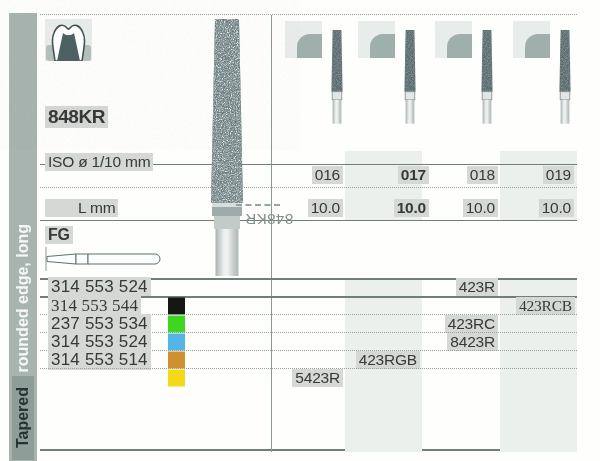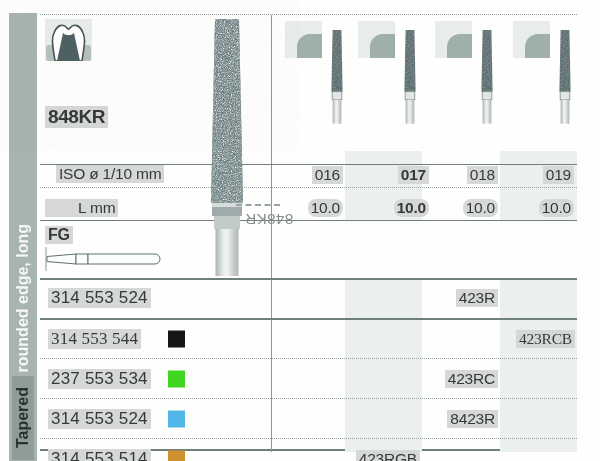--- a/index.html
+++ b/index.html
@@ -61,30 +61,30 @@
     transform:rotate(180deg);color:#868f8c;font-size:15px;letter-spacing:0.5px;text-align:center;
   }
   .dash-frag{position:absolute;left:196px;top:189px;width:44px;border-top:2px dashed #97a3a0;z-index:3;}
   .hcell{position:absolute;top:0;height:135px;z-index:2;}
   .hc1{left:232px;width:73px;} .hc2{left:305px;width:77px;} .hc3{left:382px;width:78px;} .hc4{left:460px;width:77px;}
   .icon-box{position:absolute;left:13px;top:6px;width:37px;height:37px;background:var(--icon-box);}
   .icon-box .shape{position:absolute;right:0;bottom:0;width:25px;height:24px;background:var(--icon-shape);border-top-left-radius:13px;}
   .smallbur{position:absolute;left:57px;top:4px;width:16px;height:115px;}
   
   .rowlabel{position:absolute;left:5px;font-size:15.5px;z-index:2;}
-  .iso-label{top:150px;margin-left:11px;}
+  .iso-label{top:138px;}
   .l-label{top:184px;padding-left:33px;}
   .fg-label{top:211px;font-weight:bold;font-size:16px;}
   .val{position:absolute;font-size:15.5px;z-index:2;}
   .v1{right:234px;margin-left:44px;} .v2{right:148px;font-weight:bold;} .v3{right:79px;} .v4{right:3px;}
-  .iso-val{top:151px;} .l-val{top:184px;border-radius:8px;}
+  .iso-val{top:151px;} .l-val{top:184px;}
   .fg-drawing{position:absolute;left:4px;top:231px;width:120px;height:26px;z-index:2;}
   
   .rows{position:absolute;left:0;top:263px;width:537px;height:174px;z-index:2;}
-  .prow{position:relative;height:40px;}
+  .prow{position:relative;height:18px;}
   .prow.sep-solid{border-top:2px solid var(--line-strong);font-family:Liberation Serif, serif;}
   .prow.sep-dot{border-top:1px dotted var(--line-dot);}
   .order-no{position:absolute;left:8px;top:50%;transform:translateY(-50%);font-size:17px;letter-spacing:0.2px;}
   .grit-square{position:absolute;left:128px;top:50%;transform:translateY(-50%);width:17px;height:17px;}
   .pcode{position:absolute;top:50%;transform:translateY(-50%);font-size:15.5px;}
   .pcode.col-1{right:234px;} .pcode.col-2{right:157px;} .pcode.col-3{right:79px;} .pcode.col-4{right:2px;}
   
   .noise{position:absolute;inset:0;z-index:9;pointer-events:none;opacity:.05;mix-blend-mode:multiply;}
 </style>
 </head>

